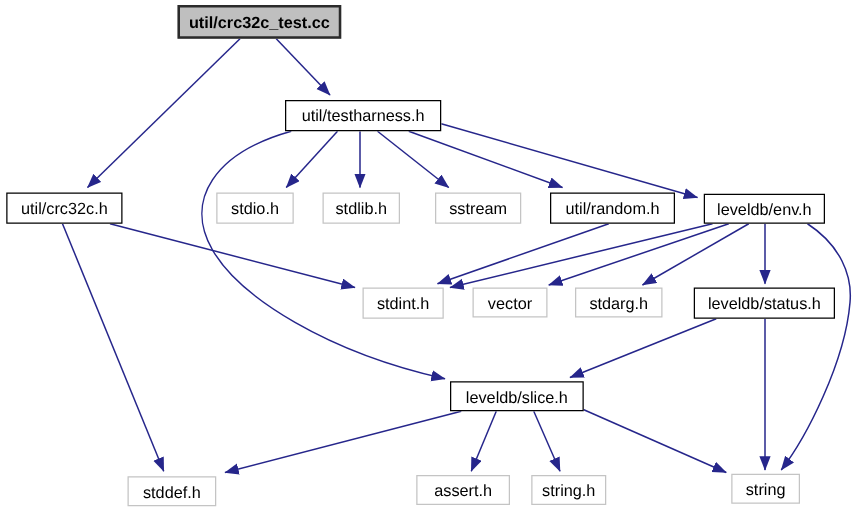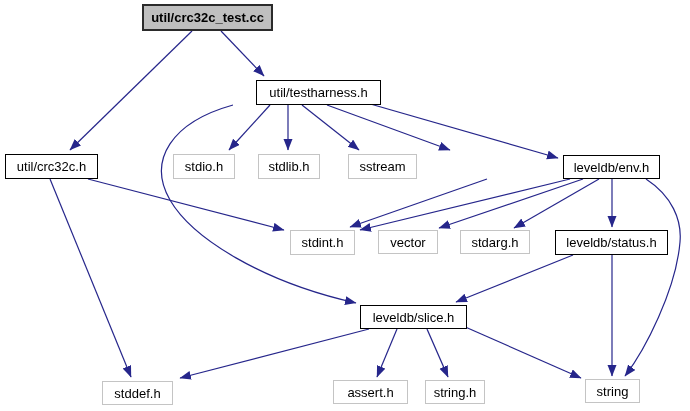--- a/index.html
+++ b/index.html
@@ -49,34 +49,37 @@
     <path class="edge" marker-end="url(#arrow)" d="M612,255 L612,376"></path>
     <path class="edge" marker-end="url(#arrow)" d="M369,329 L180,378"></path>
     <path class="edge" marker-end="url(#arrow)" d="M397,329 L377,377"></path>
     <path class="edge" marker-end="url(#arrow)" d="M427,329 L448,377"></path>
     <path class="edge" marker-end="url(#arrow)" d="M463,326 L581,378"></path>
   </svg>
 
   <div class="node current" style="left:142px;top:4px;width:131px;height:27px;font-weight:bold;">
       <span>util/crc32c_test.cc</span>
     </div>
-  <div class="node internal" style="left:228px;top:80px;width:125px;height:25px;margin-left:28px;">
+  <div class="node internal" style="left:228px;top:80px;width:125px;height:25px;">
       <span>util/testharness.h</span>
     </div>
   <div class="node internal" style="left:5px;top:154px;width:93px;height:25px;">
       <span>util/crc32c.h</span>
     </div>
   <div class="node system" style="left:173px;top:154px;width:62px;height:25px;">
       <span>stdio.h</span>
     </div>
   <div class="node system" style="left:258px;top:154px;width:62px;height:25px;">
       <span>stdlib.h</span>
     </div>
   <div class="node system" style="left:348px;top:154px;width:69px;height:25px;">
       <span>sstream</span>
+    </div>
+  <div class="node internal" style="left:440px;top:154px;width:100px;height:25px;">
+      <span>util/random.h</span>
     </div>
   <div class="node internal" style="left:563px;top:155px;width:97px;height:24px;">
       <span>leveldb/env.h</span>
     </div>
   <div class="node system" style="left:290px;top:230px;width:65px;height:25px;">
       <span>stdint.h</span>
     </div>
   <div class="node system" style="left:378px;top:230px;width:60px;height:24px;">
       <span>vector</span>
     </div>

